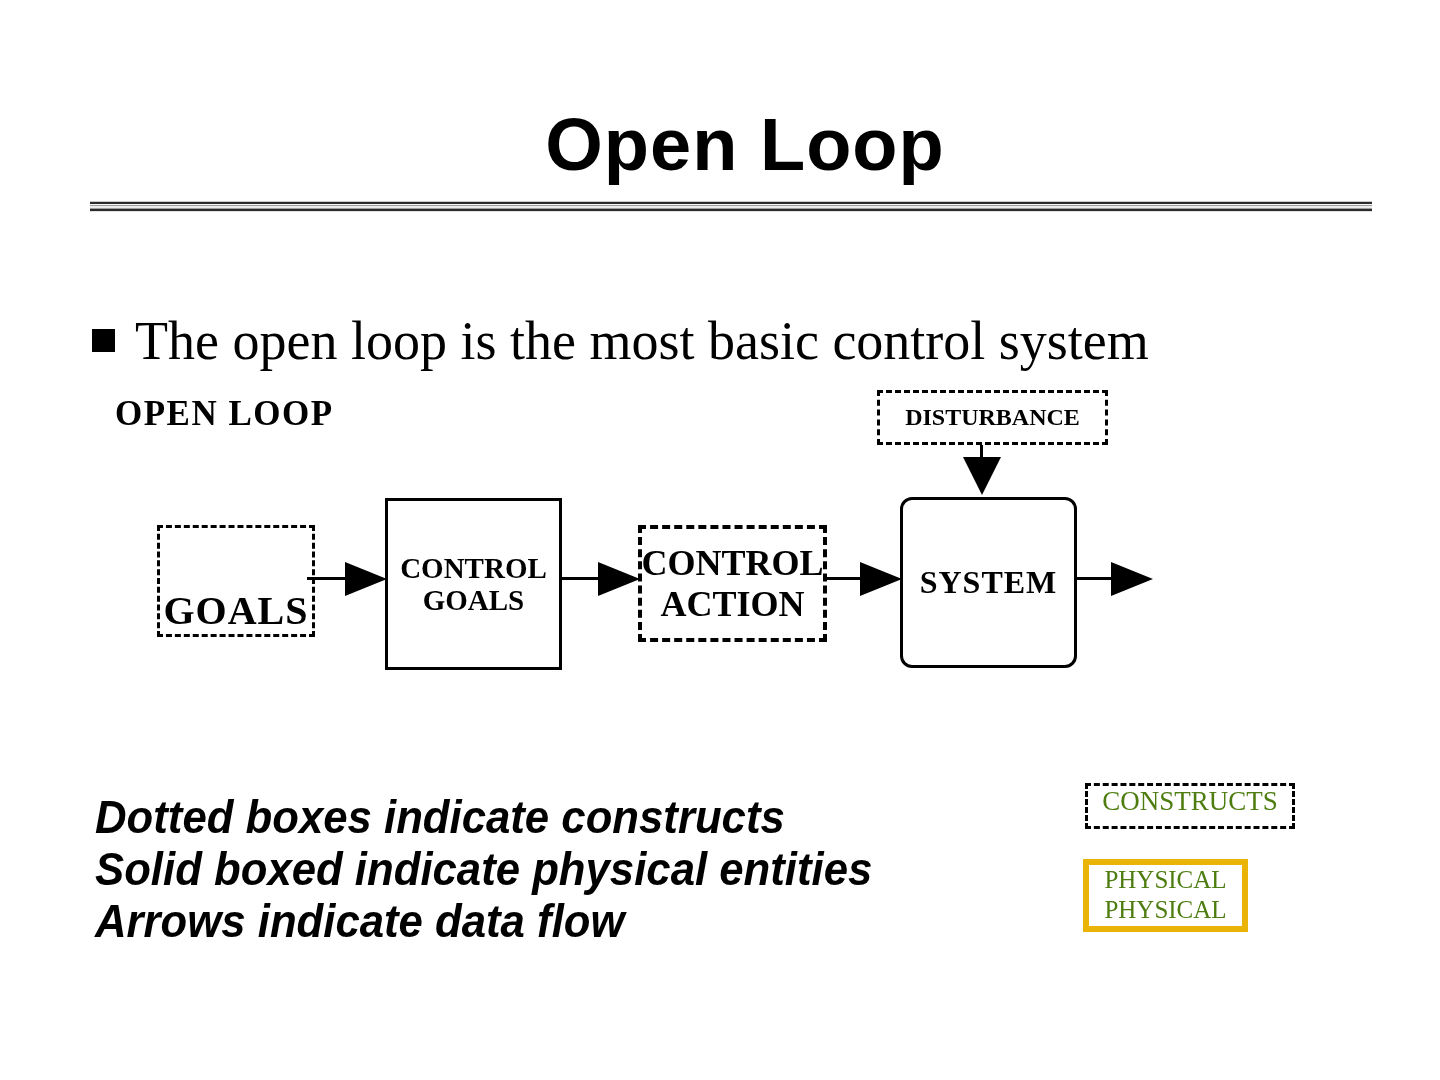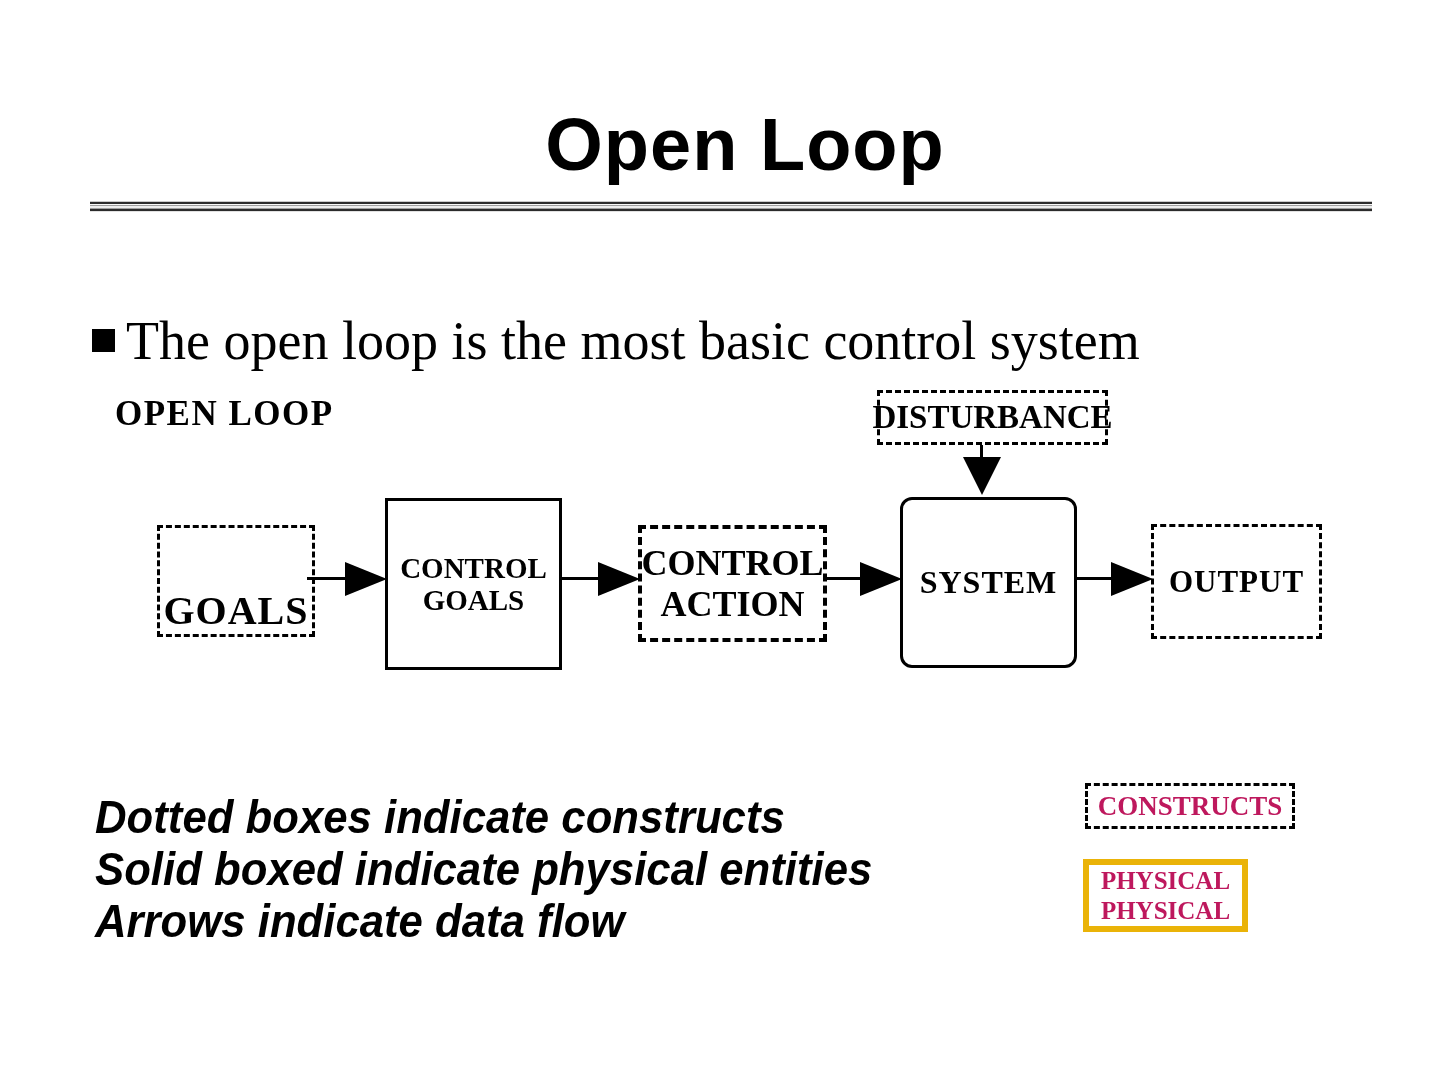--- a/index.html
+++ b/index.html
@@ -44,21 +44,21 @@
 
   
   .bullet-square {
     position: absolute;
     left: 92px; top: 329px;
     width: 23px; height: 23px;
     background: #000000;
   }
   .bullet-text {
     position: absolute;
-    left: 126px; top: 312px;
+    left: 135px; top: 312px;
     font-family: "Liberation Serif", serif;
     font-size: 54px;
     line-height: 1.1;
     white-space: nowrap;
     color: #000000;
   }
 
   
   .diagram-heading {
     position: absolute;
@@ -86,21 +86,21 @@
   .node.solid  { border: 3px solid #000000; }
   .node.dashed { border: 3px dashed #000000; }
   .node.dashed-thick { border: 4px dashed #000000; }
   .node .lines { line-height: 1.12; white-space: nowrap; }
 
   .node-goals          { left: 157px; top: 525px; width: 158px; height: 112px; font-size: 40px; letter-spacing: 1px; align-items: flex-end; }
   .node-control-laws   { left: 385px; top: 498px; width: 177px; height: 172px; font-size: 29px; }
   .node-control-action { left: 638px; top: 525px; width: 189px; height: 117px; font-size: 36px; }
   .node-system         { left: 900px; top: 497px; width: 177px; height: 171px; font-size: 32px; letter-spacing: 1px; border-radius: 12px; }
   .node-output         { left: 1151px; top: 524px; width: 171px; height: 115px; font-size: 31px; letter-spacing: 1px; }
-  .node-disturbance    { left: 877px; top: 390px; width: 231px; height: 55px; font-size: 33px; align-items: center; }
+  .node-disturbance    { left: 877px; top: 390px; width: 231px; height: 55px; font-size: 24px; align-items: center; }
 
   
   .arrow-h { position: absolute; height: 34px; top: 562px; }
   .arrow-h .stem {
     position: absolute; left: 0; top: 15px; height: 3px;
     right: 36px; background: #000000;
   }
   .arrow-h .head {
     position: absolute; right: 0; top: 0;
     width: 0; height: 0;
@@ -138,27 +138,26 @@
     transform: scaleX(0.93);
     transform-origin: left top;
     white-space: nowrap;
     color: #000000;
   }
 
   
   .key-box {
     position: absolute;
     display: flex;
-    align-items: center;
     justify-content: center;
     text-align: center;
     box-sizing: border-box;
     font-family: "Liberation Serif", serif;
-    font-weight: bold;
-    color: #be185d;
+    font-weight: normal;
+    color: #4d7c0f;
     background: #ffffff;
   }
   .key-constructs {
     left: 1085px; top: 783px; width: 210px; height: 46px;
     border: 3px dashed #000000; font-size: 27px;
   }
   .key-physical {
     left: 1083px; top: 859px; width: 165px; height: 73px;
     border: 6px solid #eab308; font-size: 25px;
   }
@@ -192,23 +191,20 @@
     <div class="lines">
       <div>CONTROL</div>
       <div>ACTION</div>
     </div>
   </div>
 
   <div class="node solid node-system">
     <span>SYSTEM</span>
   </div>
 
-  <div class="node dashed node-output">
-    <span>OUTPUT</span>
-  </div>
 
   <div class="node dashed node-disturbance">
     <span>DISTURBANCE</span>
   </div>
 
   <div class="arrow-h arrow-1">
     <div class="stem"></div>
     <div class="head"></div>
   </div>
   <div class="arrow-h arrow-2">

